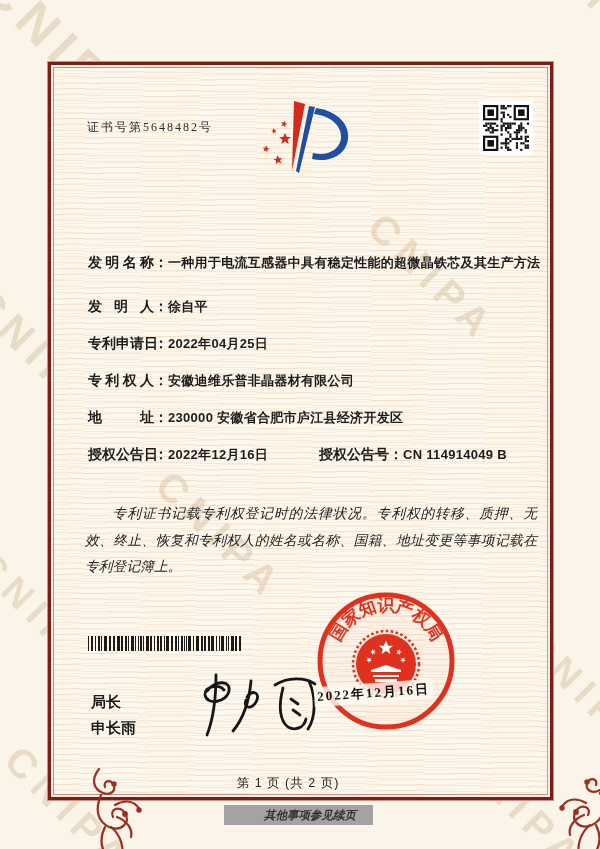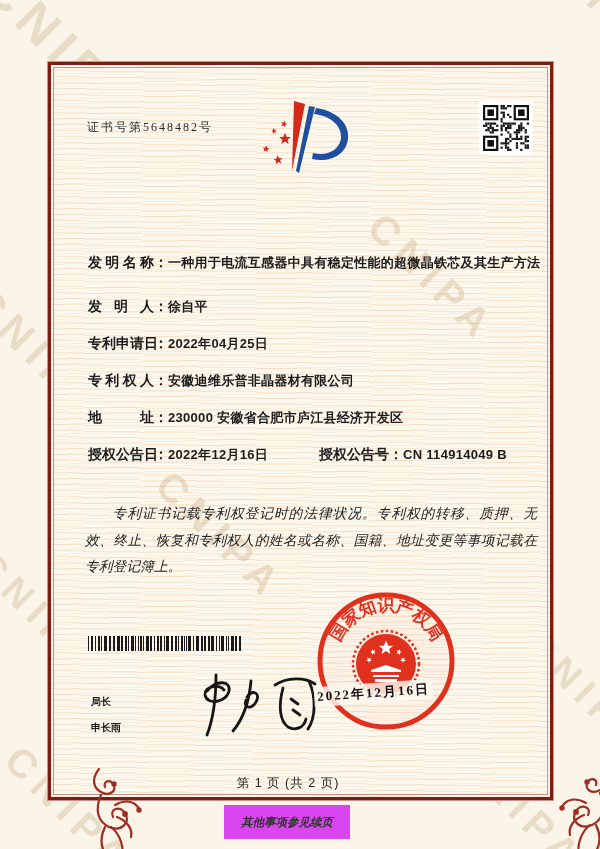--- a/index.html
+++ b/index.html
@@ -44,35 +44,35 @@
   .f-colon{display:inline-block;width:14px;font-size:14px;font-weight:700;}
   .f-value{font-size:13px;font-weight:700;letter-spacing:0.3px;}
   .f-extra{position:absolute;left:231px;top:0;}
   .f-extra .f-label{width:auto;text-align:left;text-align-last:auto;}
   
   .notice{position:absolute;left:34px;top:436px;width:452px;z-index:2;}
   .notice p{margin:0;text-indent:2em;font-family:"Liberation Serif",serif;font-style:italic;
             font-size:13.8px;line-height:26.5px;text-align:justify;color:#222;}
   
   .barcode{position:absolute;left:37px;top:571px;width:158px;height:15px;z-index:2;}
-  .chief{position:absolute;left:40px;top:624px;font-size:10px;font-weight:700;line-height:26px;z-index:2;}
+  .chief{position:absolute;left:40px;top:624px;font-size:15px;font-weight:700;line-height:26px;z-index:2;}
   .sig{position:absolute;left:126px;top:604px;z-index:2;}
   .seal{position:absolute;left:311px;top:586px;width:150px;height:150px;z-index:3;}
   .seal-date{position:absolute;left:314px;top:683px;z-index:4;transform:rotate(-4deg);
              font-family:"Liberation Serif",serif;font-size:13px;font-weight:700;
              letter-spacing:2px;color:#111;background:rgba(253,249,240,0.82);padding:1px 3px;}
   .page-num{position:absolute;left:0;top:710px;width:474px;text-align:center;z-index:2;
             font-family:Liberation Sans, sans-serif;font-size:12.5px;letter-spacing:1px;color:#222;}
   .fl{position:absolute;z-index:4;}
   .fl-left{left:30px;top:700px;}
   .fl-right{left:497px;top:698px;transform:scaleX(-1);}
-  .cont-note{position:absolute;left:224px;top:805px;width:126px;height:34px;background:#d946ef;
+  .cont-note{position:absolute;left:224px;top:805px;width:126px;height:20px;background:#a3a3a3;
              display:flex;align-items:center;justify-content:center;z-index:2;
              font-family:"Liberation Serif",serif;font-style:italic;font-size:11.5px;
-             font-weight:700;color:#333;}
+             font-weight:700;color:#333;padding-left:23px;}
 </style>
 </head>
 <body>
 
 <div class="page">
 
   <span class="wm wm1">CNIPA</span>
   <span class="wm wm2">CNIPA</span>
   <span class="wm wm3">CNIPA</span>
   <span class="wm wm4">CNIPA</span>

